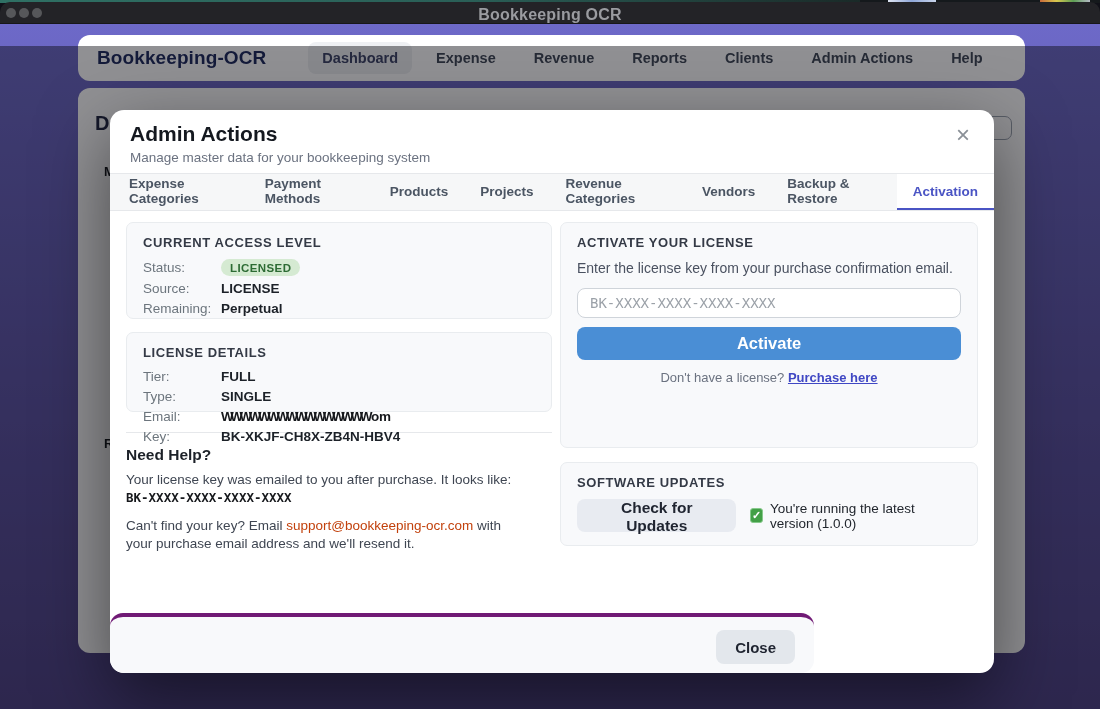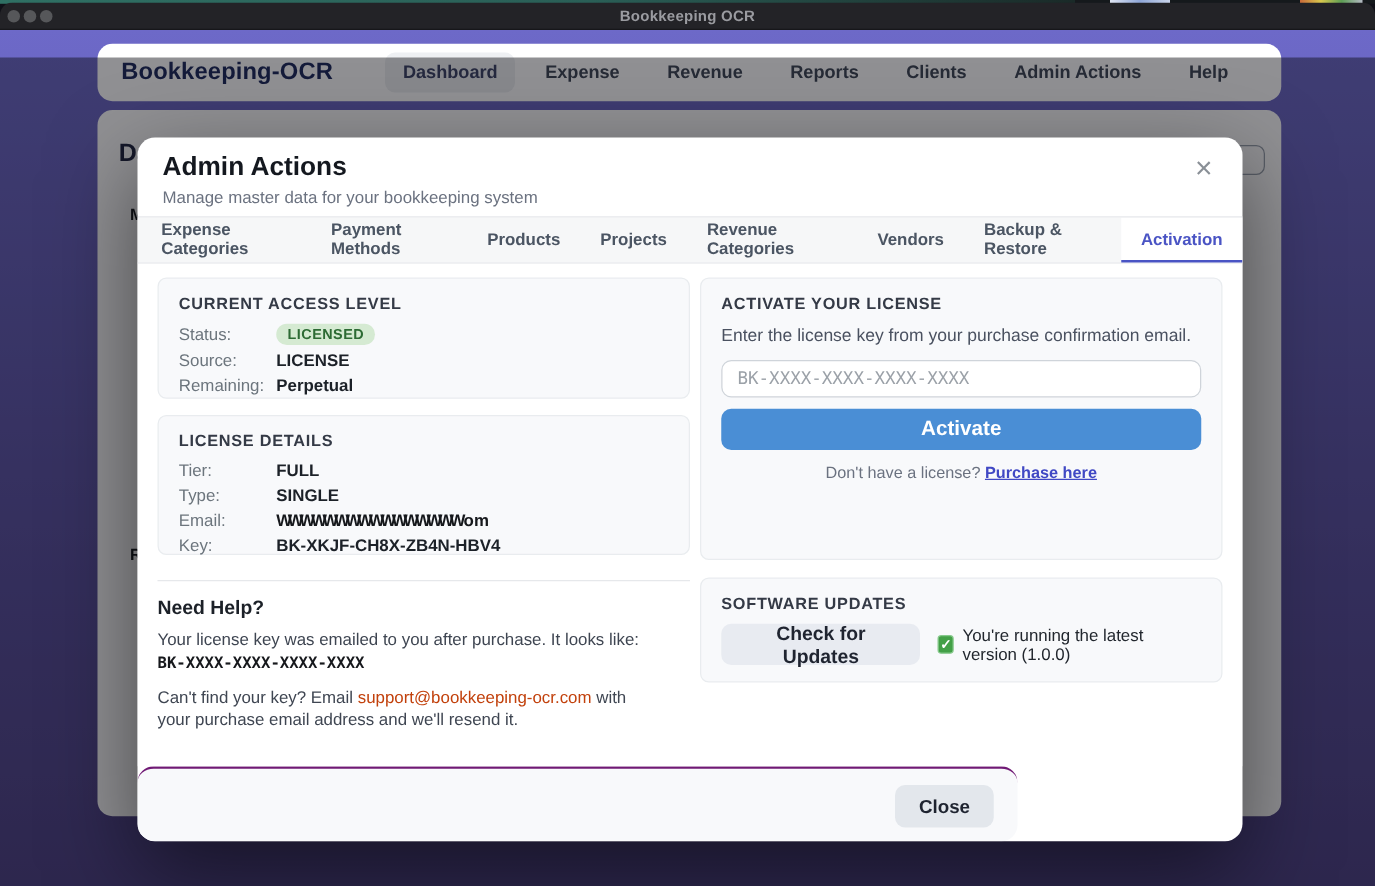--- a/index.html
+++ b/index.html
@@ -17,21 +17,21 @@
             background:linear-gradient(90deg,#c96b3a,#d8c84e,#5d9e55,#b4b9c4); }
 
   
   .window { position:absolute; left:0; top:2px; width:1100px; height:707px;
             border-radius:10px 10px 0 0; overflow:hidden; }
   .titlebar { position:absolute; left:0; top:0; width:1100px; height:22px; background:#232327;
               border-bottom:1px solid #17171a; }
   .traffic { position:absolute; top:6px; width:10px; height:10px; border-radius:50%; background:#56575a; }
   .t1{ left:6px; } .t2{ left:19px; } .t3{ left:32px; }
   .win-title { position:absolute; left:0; right:0; top:4px; text-align:center;
-               font-size:12px; font-weight:700; color:#9a9ba0; letter-spacing:.2px; }
+               font-size:16px; font-weight:700; color:#9a9ba0; letter-spacing:.2px; }
 
   
   .webview { position:absolute; left:0; top:22px; width:1100px; height:685px;
              background:linear-gradient(180deg,#6d69c8 0%, #5a51a0 55%, #4c4081 100%);padding-left:40px; }
 
   .navcard { position:absolute; left:78px; top:11px; width:947px; height:46px; background:#ffffff;
              border-radius:12px; display:flex; align-items:center; padding:0 19px; }
   .brand { font-size:19px; font-weight:800; color:#1e2a5e; margin-right:42px; letter-spacing:.1px; }
   .nav-items { display:flex; align-items:center; gap:10px; }
   .nav-item { font-size:14.5px; font-weight:600; color:#3f4756; padding:8px 14px; border-radius:8px; }
@@ -74,21 +74,21 @@
 
   .kv-row { display:flex; align-items:center; margin-bottom:5px; font-size:13.5px; }
   .kv-label { width:78px; color:#6c757d; flex:0 0 78px; }
   .kv-value { font-weight:700; color:#1c2128; }
   .badge { display:inline-block; background:#d5ead2; color:#2d6b34; font-size:11.5px; font-weight:800;
            letter-spacing:.4px; padding:2.5px 9px; border-radius:10px; }
   .scribble { font-weight:800; letter-spacing:-3.5px; color:#16181c; }
   .scribble-tail { font-weight:700; color:#16181c; margin-left:2px; }
 
   .card-access { height:97px; }
-  .card-license { height:112px; margin-top:13px; }
+  .card-license { height:80px; margin-top:13px; }
 
   .divider { border-top:1px solid #e6e8eb; margin-top:20px; }
   .help-heading { font-size:15.5px; font-weight:800; color:#1c2128; margin-top:13px; }
   .help-line1 { font-size:13.5px; color:#3f4652; margin-top:7px; line-height:1.3; }
   .help-key { font-family:"DejaVu Sans Mono", monospace; font-size:12.5px; font-weight:700;
               color:#16181c; margin-top:1px; }
   .help-line2 { font-size:13.5px; color:#3f4652; margin-top:12px; line-height:1.38; width:400px; }
   .support-link { color:#c2410c;text-align:right; }
 
   .card-activate { height:226px; }
@@ -105,21 +105,21 @@
   .card-updates { height:84px; margin-top:14px; }
   .upd-row { display:flex; align-items:center; margin-top:4px; }
   .upd-btn { background:#e8ebf1; border:none; border-radius:8px; padding:0 24px; height:33px;
              font-size:15.5px; font-weight:700; color:#1f2430; font-family:"Liberation Sans",sans-serif; }
   .check-box { width:15px; height:15px; background:#43a047; border:1px solid #86c98b; border-radius:3px;
                color:#fff; font-size:11px; font-weight:800; display:flex; align-items:center;
                justify-content:center; margin:0 7px 0 14px; }
   .upd-status { font-size:13.5px; color:#22272e; }
 
   .modal-footer { position:absolute; left:0; bottom:0; width:704px; height:60px; background:#f8f9fb;
-                  border-top:2px solid #701a75;border-radius:13px; }
+                  border-top:4px solid #701a75;border-radius:13px; }
   .close-btn { position:absolute; right:19px; top:13px; height:34px; padding:0 19px; background:#e3e7ec;
                border:none; border-radius:8px; font-size:15px; font-weight:700; color:#1f2430;
                font-family:"Liberation Sans",sans-serif; }
 </style>
 </head>
 <body>
 
 <div class="stage">
 
   <div class="behind-strip">

